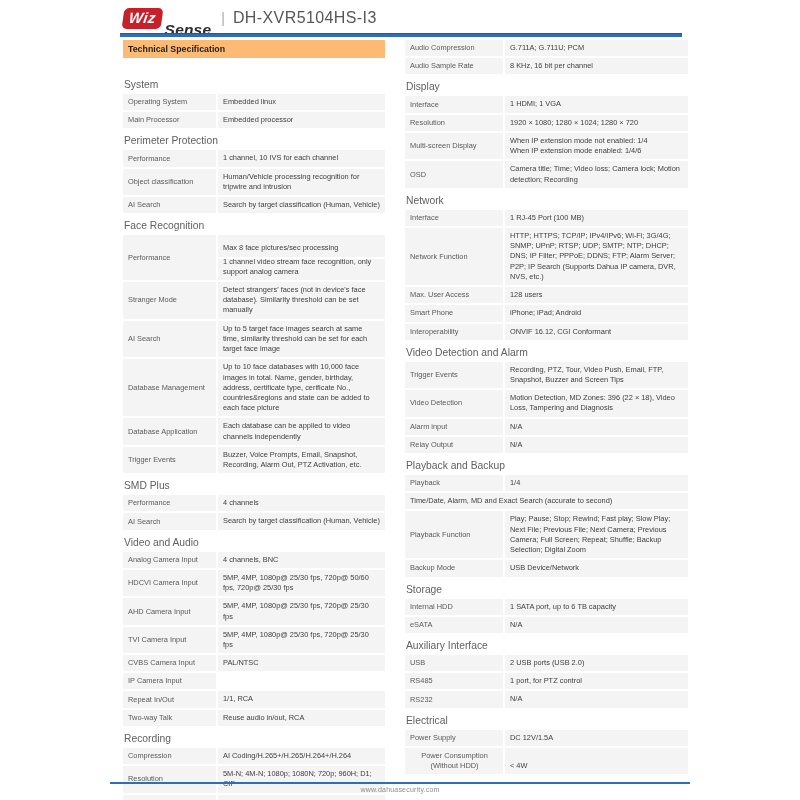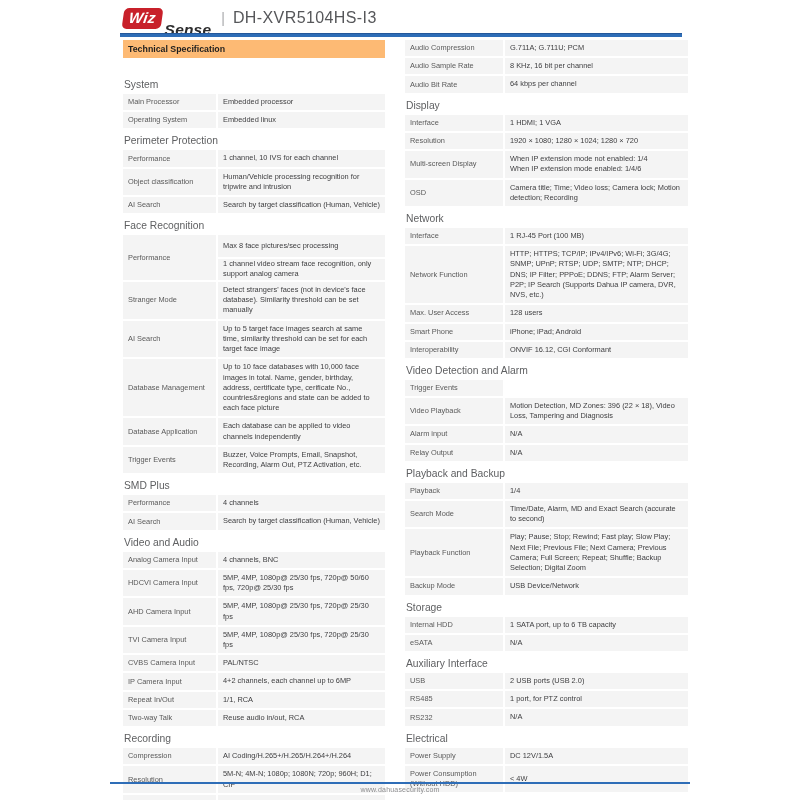--- a/index.html
+++ b/index.html
@@ -39,25 +39,25 @@
 
   .section-title{color:#5f6062;font-size:10.3px;padding:5px 1px 4px 1px;}
 
   .row{display:flex;gap:2px;margin-bottom:2px;}
   .cell-label{
     background:#f4f4f4;color:#595959;font-size:7.4px;line-height:1.35;
     padding:3px 4px 3px 5px;display:flex;align-items:center;min-height:9px;
     box-sizing:border-box;flex:none;
   }
   .col-left .cell-label{width:93px;}
-  .col-right .cell-label{width:98px;}
+  .col-right .cell-label{width:98px;text-align:center;}
   .cell-values{flex:1;display:flex;flex-direction:column;gap:2px;min-width:0;}
   .cell-value{
     background:#f4f4f4;color:#3d3d3f;font-size:7.4px;line-height:1.38;
-    padding:3px 5px;box-sizing:border-box;flex:1;display:flex;align-items:center;
+    padding:3px 5px;box-sizing:border-box;flex:1;display:flex;align-items:flex-end;
     white-space:pre-line;min-height:9px;
   }
   .cell-value>span{display:block;}
 
   
   .footline{position:absolute;left:110px;top:782px;width:580px;height:2px;background:#2e6db7;}
   .footer-url{
     position:absolute;left:110px;top:786px;width:580px;text-align:center;
     color:#8c8c8e;font-size:7px;letter-spacing:.2px;
   }
@@ -76,29 +76,29 @@
     <span class="model">DH-XVR5104HS-I3</span>
   </div>
 
   <div class="topline"></div>
 
   <div class="content">
     <div class="col col-left">
       <div class="ts-bar">Technical Specification</div>
     <div class="section-title">System</div>
         <div class="row">
+          <div class="cell-label">Operating System</div>
+          <div class="cell-values">
+            <div class="cell-value"><span>Embedded linux</span></div>
+          </div>
+        </div>
+        <div class="row">
           <div class="cell-label">Main Processor</div>
           <div class="cell-values">
             <div class="cell-value"><span>Embedded processor</span></div>
-          </div>
-        </div>
-        <div class="row">
-          <div class="cell-label">Operating System</div>
-          <div class="cell-values">
-            <div class="cell-value"><span>Embedded linux</span></div>
           </div>
         </div>
         <div class="section-title">Perimeter Protection</div>
         <div class="row">
           <div class="cell-label">Performance</div>
           <div class="cell-values">
             <div class="cell-value"><span>1 channel, 10 IVS for each channel</span></div>
           </div>
         </div>
         <div class="row">
@@ -190,23 +190,20 @@
           </div>
         </div>
         <div class="row">
           <div class="cell-label">CVBS Camera Input</div>
           <div class="cell-values">
             <div class="cell-value"><span>PAL/NTSC</span></div>
           </div>
         </div>
         <div class="row">
           <div class="cell-label">IP Camera Input</div>
-          <div class="cell-values">
-            <div class="cell-value"><span>4+2 channels, each channel up to 6MP</span></div>
-          </div>
         </div>
         <div class="row">
           <div class="cell-label">Repeat In/Out</div>
           <div class="cell-values">
             <div class="cell-value"><span>1/1, RCA</span></div>
           </div>
         </div>
         <div class="row">
           <div class="cell-label">Two-way Talk</div>
           <div class="cell-values">
@@ -242,26 +239,20 @@
           <div class="cell-values">
             <div class="cell-value"><span>G.711A; G.711U; PCM</span></div>
           </div>
         </div>
         <div class="row">
           <div class="cell-label">Audio Sample Rate</div>
           <div class="cell-values">
             <div class="cell-value"><span>8 KHz, 16 bit per channel</span></div>
           </div>
         </div>
-        <div class="row">
-          <div class="cell-label">Audio Bit Rate</div>
-          <div class="cell-values">
-            <div class="cell-value"><span>64 kbps per channel</span></div>
-          </div>
-        </div>
         <div class="section-title">Display</div>
         <div class="row">
           <div class="cell-label">Interface</div>
           <div class="cell-values">
             <div class="cell-value"><span>1 HDMI; 1 VGA</span></div>
           </div>
         </div>
         <div class="row">
           <div class="cell-label">Resolution</div>
           <div class="cell-values">
@@ -308,23 +299,26 @@
         </div>
         <div class="row">
           <div class="cell-label">Interoperability</div>
           <div class="cell-values">
             <div class="cell-value"><span>ONVIF 16.12, CGI Conformant</span></div>
           </div>
         </div>
         <div class="section-title">Video Detection and Alarm</div>
         <div class="row">
           <div class="cell-label">Trigger Events</div>
-        </div>
-        <div class="row">
-          <div class="cell-label">Video Playback</div>
+          <div class="cell-values">
+            <div class="cell-value"><span>Recording, PTZ, Tour, Video Push, Email, FTP, Snapshot, Buzzer and Screen Tips</span></div>
+          </div>
+        </div>
+        <div class="row">
+          <div class="cell-label">Video Detection</div>
           <div class="cell-values">
             <div class="cell-value"><span>Motion Detection, MD Zones: 396 (22 × 18), Video Loss, Tampering and Diagnosis</span></div>
           </div>
         </div>
         <div class="row">
           <div class="cell-label">Alarm input</div>
           <div class="cell-values">
             <div class="cell-value"><span>N/A</span></div>
           </div>
         </div>
@@ -335,21 +329,20 @@
           </div>
         </div>
         <div class="section-title">Playback and Backup</div>
         <div class="row">
           <div class="cell-label">Playback</div>
           <div class="cell-values">
             <div class="cell-value"><span>1/4</span></div>
           </div>
         </div>
         <div class="row">
-          <div class="cell-label">Search Mode</div>
           <div class="cell-values">
             <div class="cell-value"><span>Time/Date, Alarm, MD and Exact Search (accurate to second)</span></div>
           </div>
         </div>
         <div class="row">
           <div class="cell-label">Playback Function</div>
           <div class="cell-values">
             <div class="cell-value"><span>Play; Pause; Stop; Rewind; Fast play; Slow Play; Next File; Previous File; Next Camera; Previous Camera; Full Screen; Repeat; Shuffle; Backup Selection; Digital Zoom</span></div>
           </div>
         </div>

